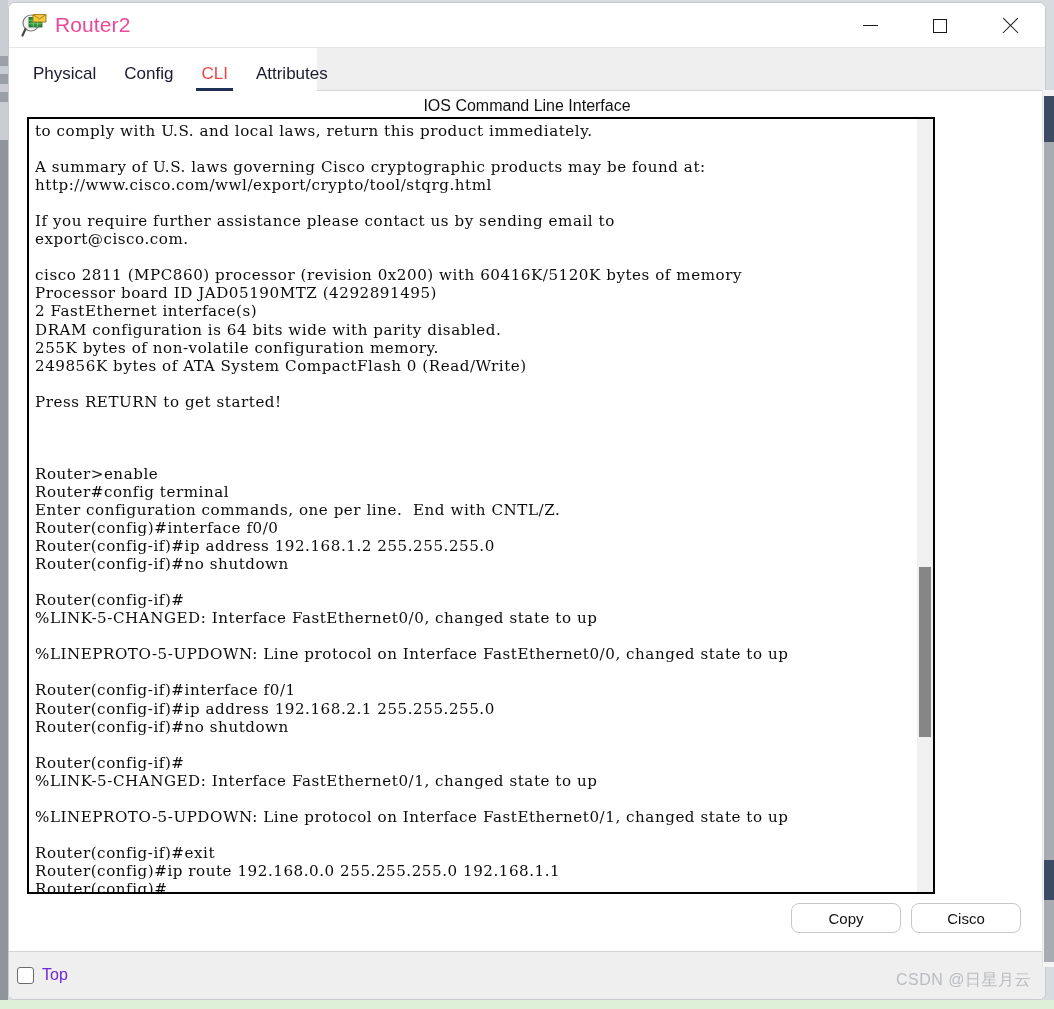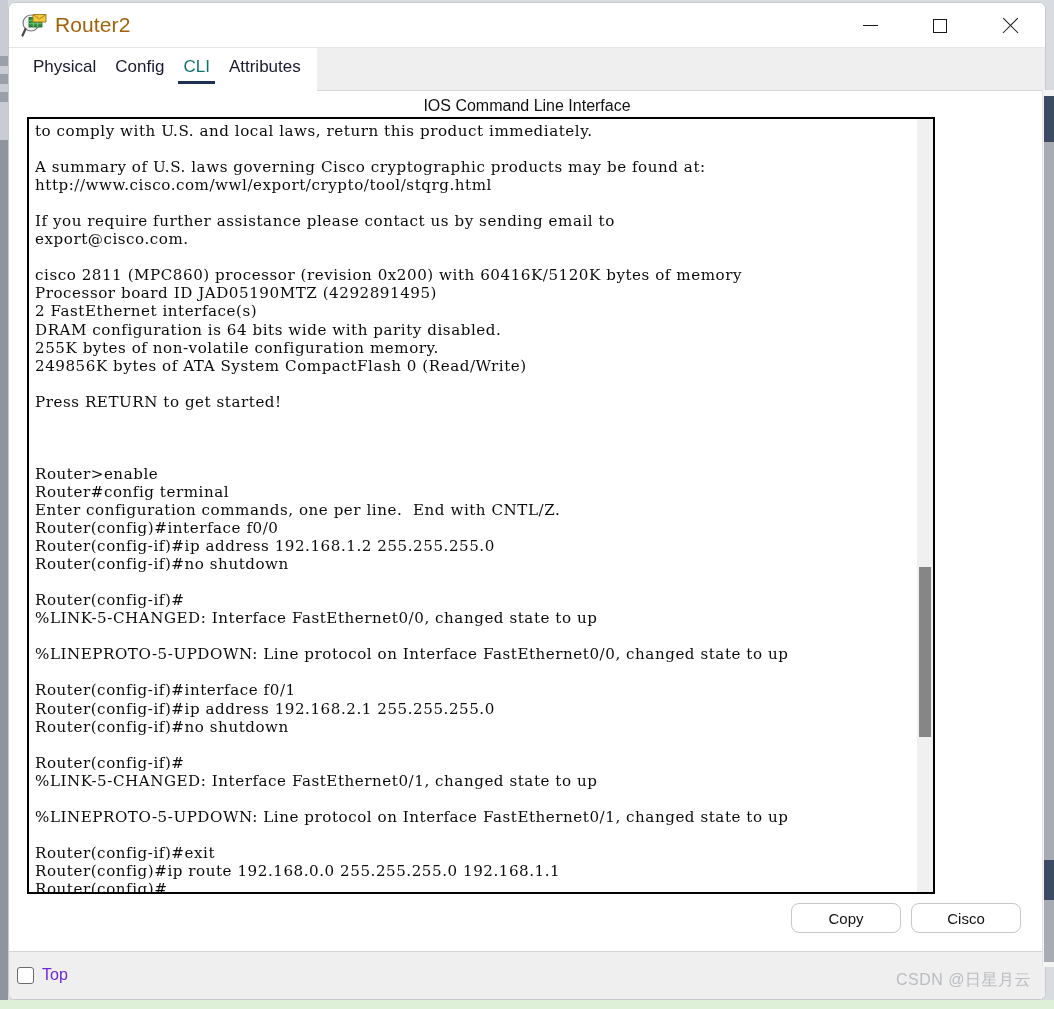--- a/index.html
+++ b/index.html
@@ -48,21 +48,21 @@
     height: 45px;
     background: #ffffff;
     border-bottom: 1px solid #e4e6e9;
   }
   .title-icon {
     position: absolute; left: 12px; top: 9px;
     width: 26px; height: 26px;
   }
   .title-text {
     position: absolute; left: 46px; top: 9px;
-    font-size: 21px; color: #a16207;
+    font-size: 21px; color: #ec4899;
     letter-spacing: .1px;
     line-height: 26px;
   }
   .win-btns {
     position: absolute; right: 0; top: 0; height: 45px; display: flex;
   }
   .win-btn {
     width: 70px; height: 45px;
     display: flex; align-items: center; justify-content: center;
     cursor: default;
@@ -87,33 +87,33 @@
   .tabstrip {
     position: relative;
     height: 43px;
     background: #efefef;
     border-bottom: 1px solid #d7d7d7;
   }
   .tabs-inner {
     position: absolute; left: 0; top: 0;
     height: 43px; width: 308px;
     background: #ffffff;
-    display: flex; align-items: center;
+    display: flex; align-items: flex-end;
     padding-left: 22px;
-    gap: 15px;
+    gap: 24px;
   }
   .tab {
     position: relative;
     font-size: 17px;
     color: #1a1a2e;
     padding: 2px 2px 7px 2px;
     cursor: default;
     white-space: nowrap;
   }
-  .tab.active { color: #0f766e; }
+  .tab.active { color: #ef4444; }
   .tab.active::after {
     content: "";
     position: absolute; left: -3px; right: -3px; bottom: 0;
     height: 3px; background: #1f3057;
   }
 
   
   .content {
     position: relative;
     height: 910px;

